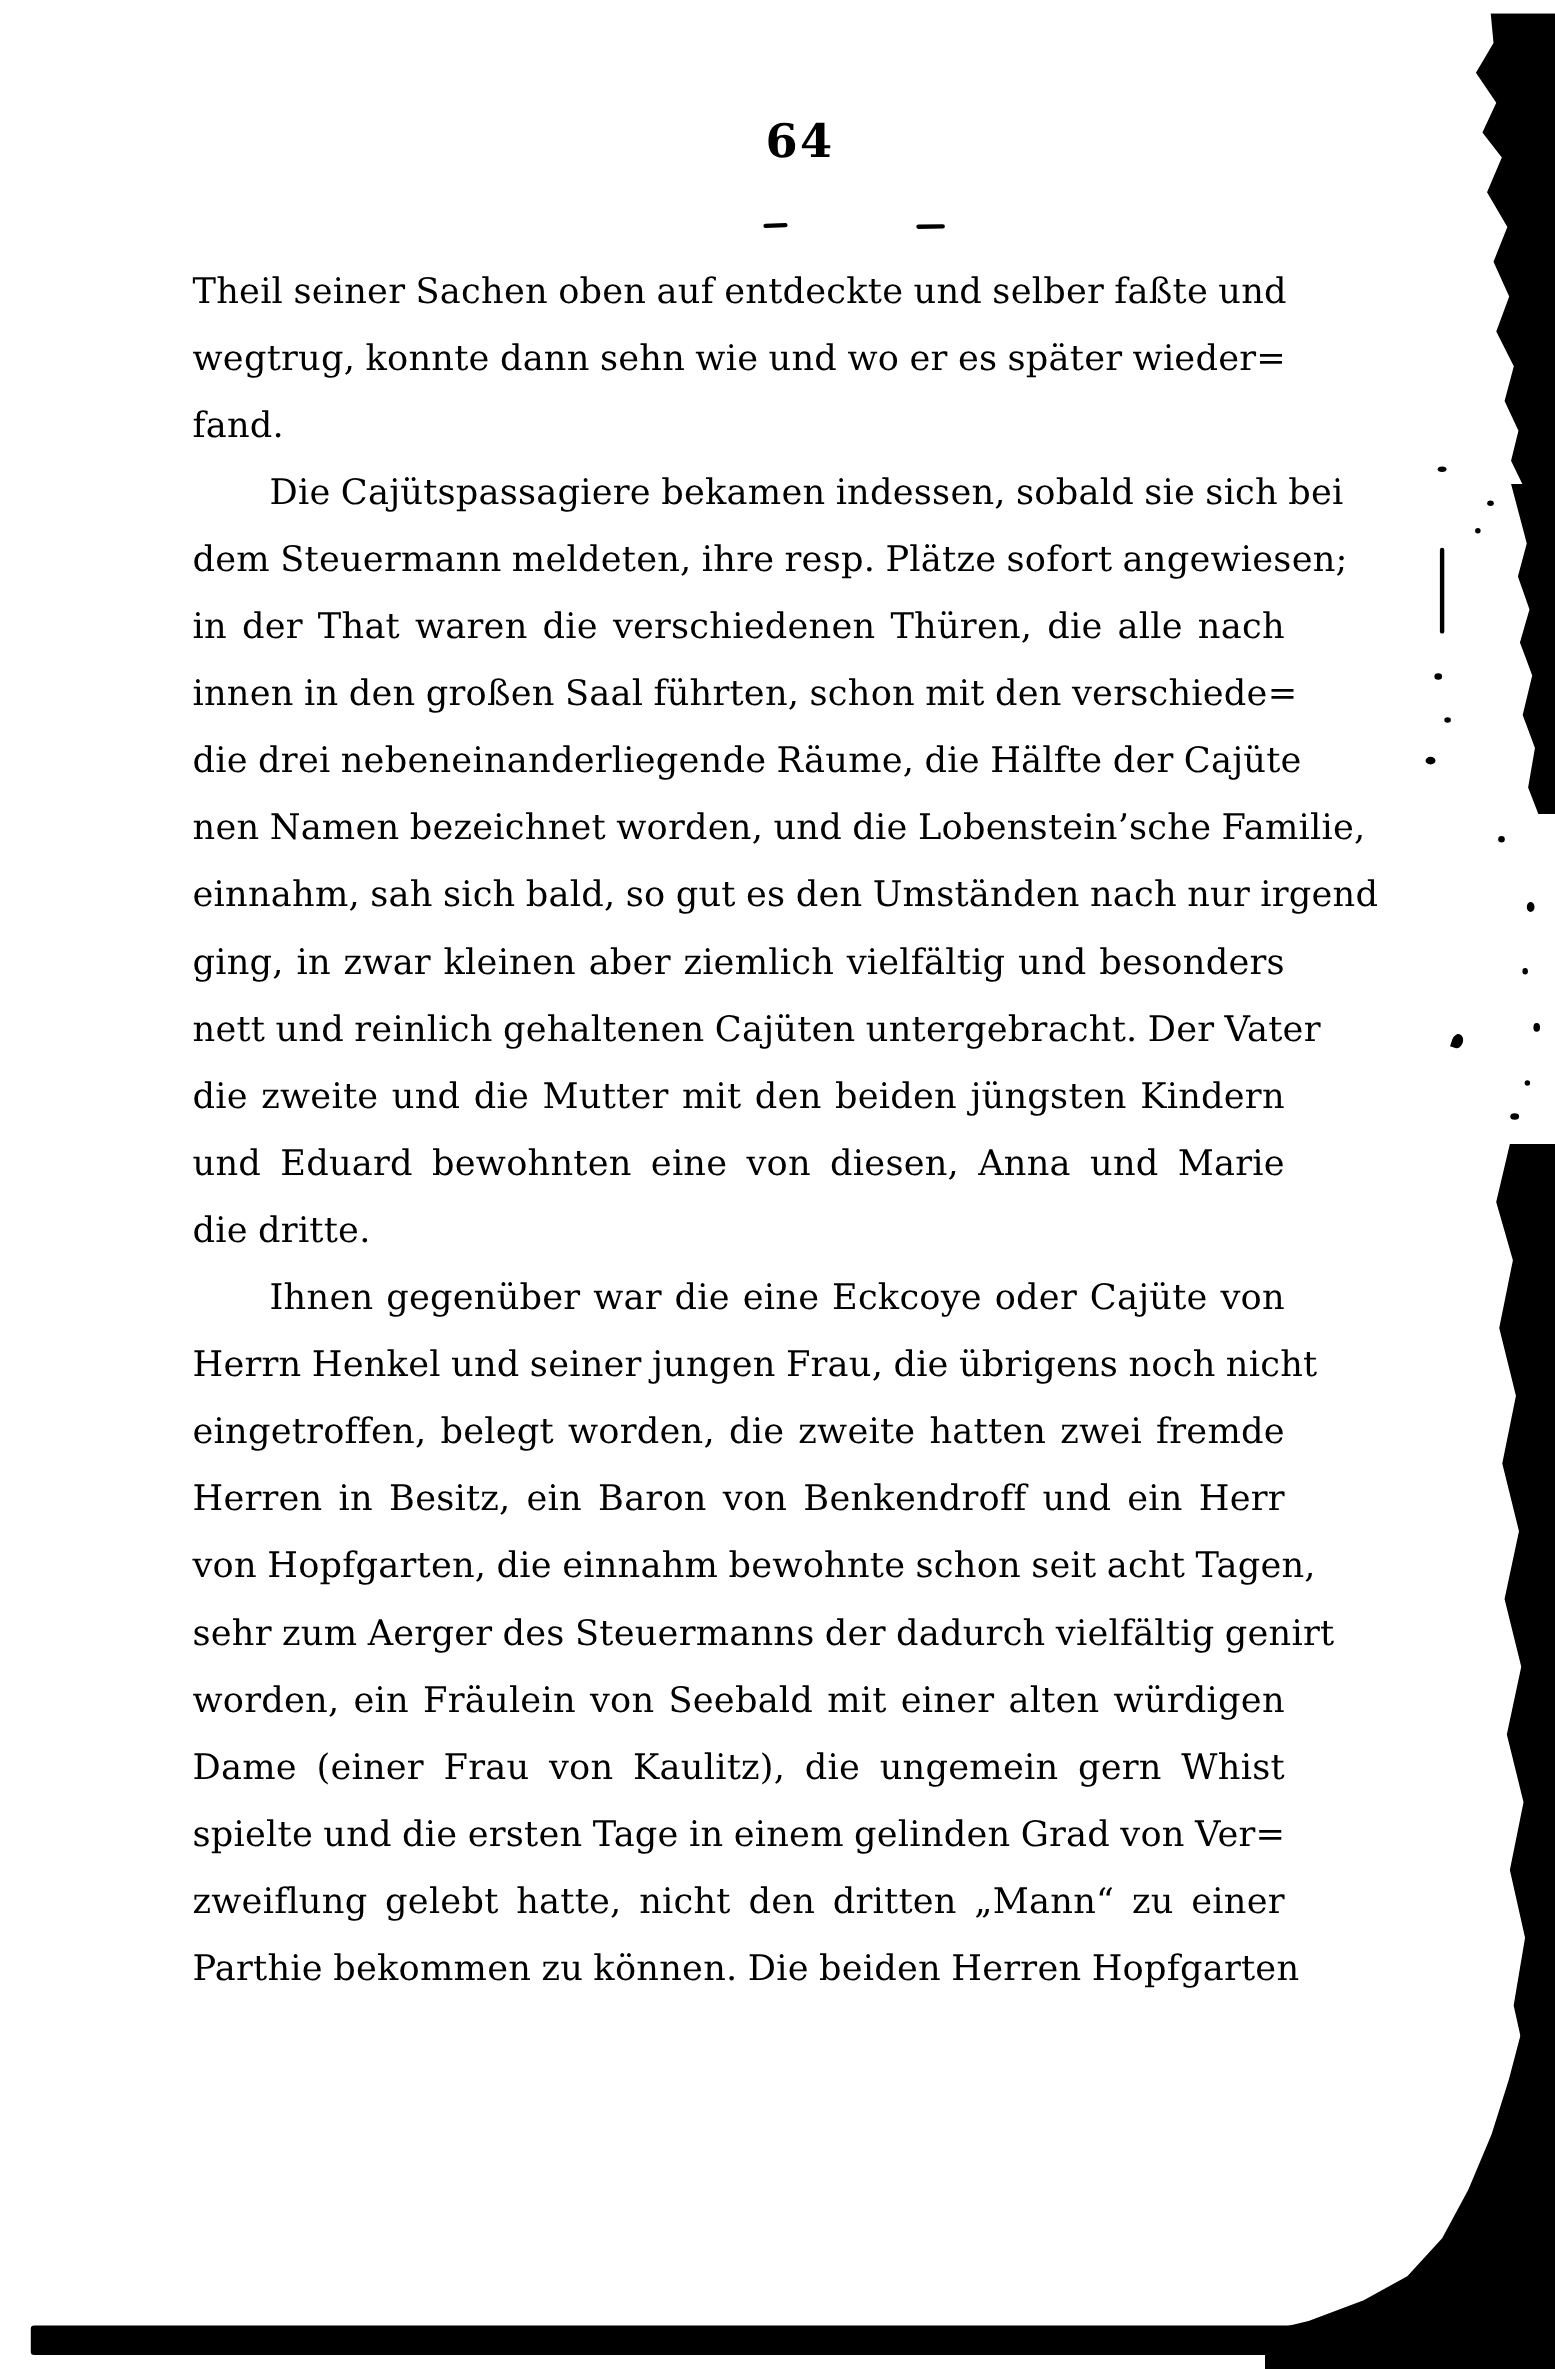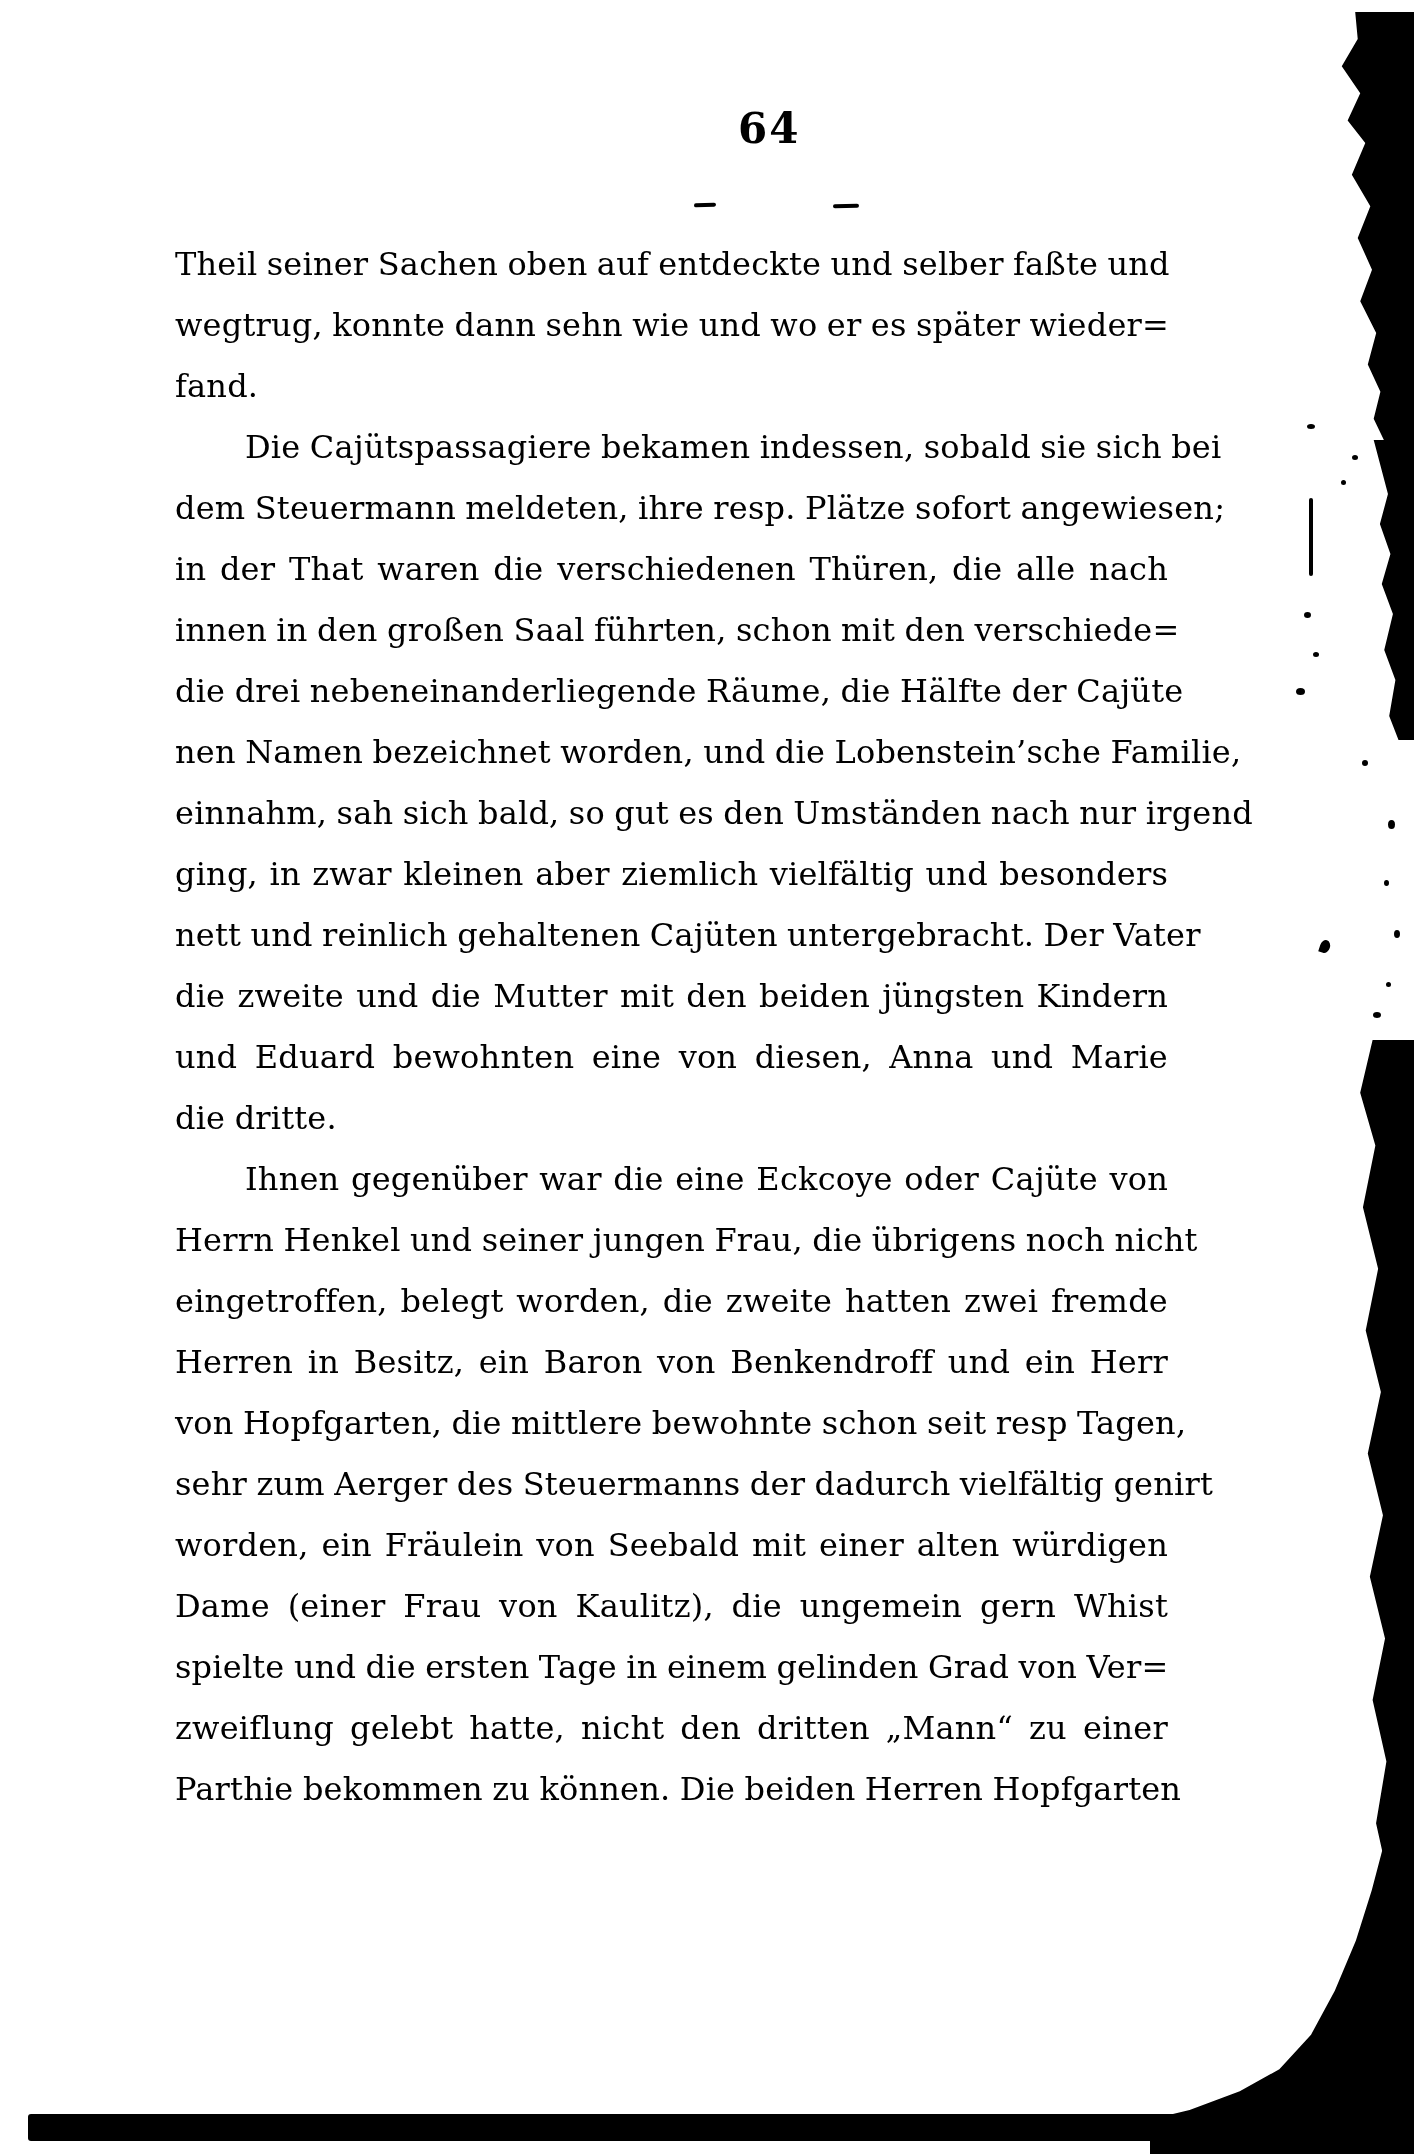--- a/index.html
+++ b/index.html
@@ -3,21 +3,21 @@
 <meta charset="utf-8">
 <style>
   html,body{margin:0;padding:0;}
   body{
     width:1414px;height:2154px;position:relative;overflow:hidden;
     background:#ffffff;color:#000;
     font-family:"DejaVu Serif", serif;
   }
   .page{position:absolute;inset:0;background:#fff;}
   .page-number{
-    position:absolute;top:104px;left:738px;
+    position:absolute;top:104px;left:696px;
     font-size:42px;font-weight:bold;letter-spacing:2px;color:#000;
   }
   .hdr-dash{position:absolute;background:#000;height:4px;border-radius:2px;}
   .hdr-dash.d1{left:694px;top:203px;width:22px;transform:rotate(-2deg);}
   .hdr-dash.d2{left:833px;top:204px;width:26px;transform:rotate(-1deg);}
   .text-block{
     position:absolute;left:175px;top:234px;width:993px;
   }
   .line{
     height:61px;line-height:61px;font-size:32px;
@@ -72,21 +72,21 @@
       <div class="line">einnahm, sah sich bald, so gut es den Umständen nach nur irgend</div>
       <div class="line">ging, in zwar kleinen aber ziemlich vielfältig und besonders</div>
       <div class="line">nett und reinlich gehaltenen Cajüten untergebracht. Der Vater</div>
       <div class="line">die zweite und die Mutter mit den beiden jüngsten Kindern</div>
       <div class="line">und Eduard bewohnten eine von diesen, Anna und Marie</div>
       <div class="line noju">die dritte.</div>
       <div class="line ind">Ihnen gegenüber war die eine Eckcoye oder Cajüte von</div>
       <div class="line">Herrn Henkel und seiner jungen Frau, die übrigens noch nicht</div>
       <div class="line">eingetroffen, belegt worden, die zweite hatten zwei fremde</div>
       <div class="line">Herren in Besitz, ein Baron von Benkendroff und ein Herr</div>
-      <div class="line">von Hopfgarten, die mittlere bewohnte schon seit resp Tagen,</div>
+      <div class="line">von Hopfgarten, die einnahm bewohnte schon seit acht Tagen,</div>
       <div class="line">sehr zum Aerger des Steuermanns der dadurch vielfältig genirt</div>
       <div class="line">worden, ein Fräulein von Seebald mit einer alten würdigen</div>
       <div class="line">Dame (einer Frau von Kaulitz), die ungemein gern Whist</div>
       <div class="line">spielte und die ersten Tage in einem gelinden Grad von Ver=</div>
       <div class="line">zweiflung gelebt hatte, nicht den dritten „Mann“ zu einer</div>
       <div class="line">Parthie bekommen zu können. Die beiden Herren Hopfgarten</div>
     </div>
 
   <div class="art band-top"></div>
   <div class="art band-mid"></div>

